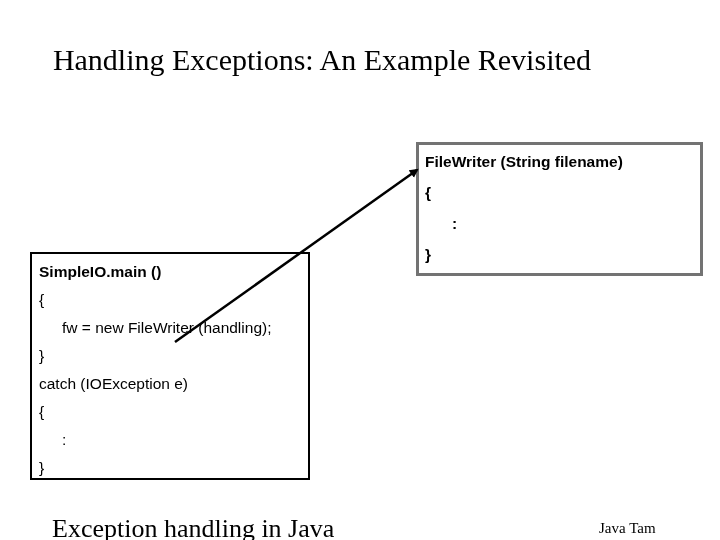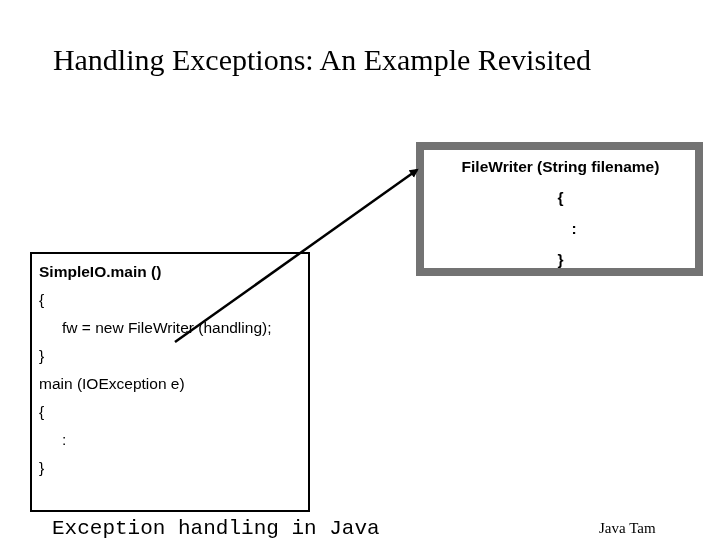--- a/index.html
+++ b/index.html
@@ -32,33 +32,32 @@
   .box {
     position: absolute;
     box-sizing: border-box;
     background: #ffffff;
   }
   .fw-box {
     left: 416px;
     top: 142px;
     width: 287px;
     height: 134px;
-    border: 8px solid #737373;
+    border: 3px solid #737373;
     padding: 1px 4px 0 6px;
-    text-align: center;
   }
   .fw-box .line {
     line-height: 31px;
     font-weight: bold;
   }
   .main-box {
     left: 30px;
     top: 252px;
     width: 280px;
-    height: 260px;
+    height: 228px;
     border: 2px solid #000000;
     padding: 4px 0 0 7px;
   }
   .main-box .line {
     line-height: 28px;
   }
   .line {
     font-size: 15.5px;
     white-space: pre;
     color: #000000;
@@ -72,23 +71,23 @@
     top: 0;
     width: 720px;
     height: 540px;
     pointer-events: none;
     z-index: 5;
   }
   .footer-left {
     position: absolute;
     left: 52px;
     top: 517px;
-    font-size: 21px;
+    font-size: 26px;
     line-height: 24px;
-    font-family: Liberation Mono, monospace;
+    font-family: Liberation Serif, serif;
     color: #000000;
   }
   .footer-right {
     position: absolute;
     left: 599px;
     top: 519px;
     font-size: 15px;
     line-height: 19px;
     font-family: "Liberation Serif", serif;
     color: #000000;
@@ -106,21 +105,21 @@
     <div class="line">{</div>
     <div class="line indent">:</div>
     <div class="line">}</div>
   </div>
 
   <div class="box main-box">
     <div class="line bold">SimpleIO.main ()</div>
     <div class="line">{</div>
     <div class="line indent">fw = new FileWriter (handling);</div>
     <div class="line">}</div>
-    <div class="line">main (IOException e)</div>
+    <div class="line">catch (IOException e)</div>
     <div class="line">{</div>
     <div class="line indent">:</div>
     <div class="line">}</div>
   </div>
 
   <svg class="arrow-layer" viewBox="0 0 720 540" aria-hidden="true">
     <defs>
       <marker id="ah" markerWidth="10" markerHeight="10" refX="7" refY="4.5" orient="auto" markerUnits="userSpaceOnUse">
         <path d="M0,0 L9,4.5 L0,9 z" fill="#000000"></path>
       </marker>

